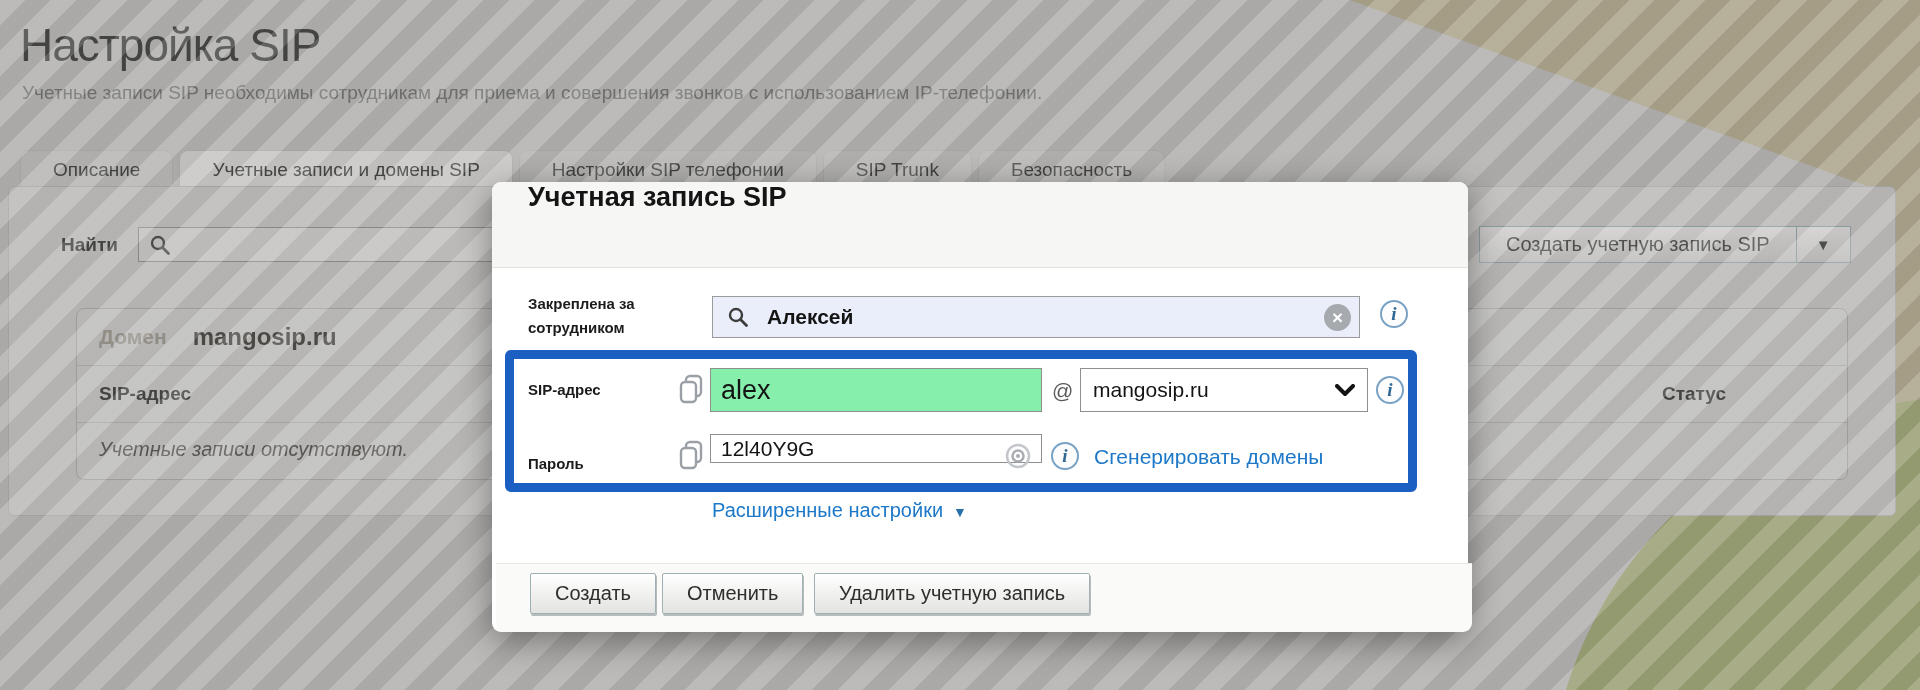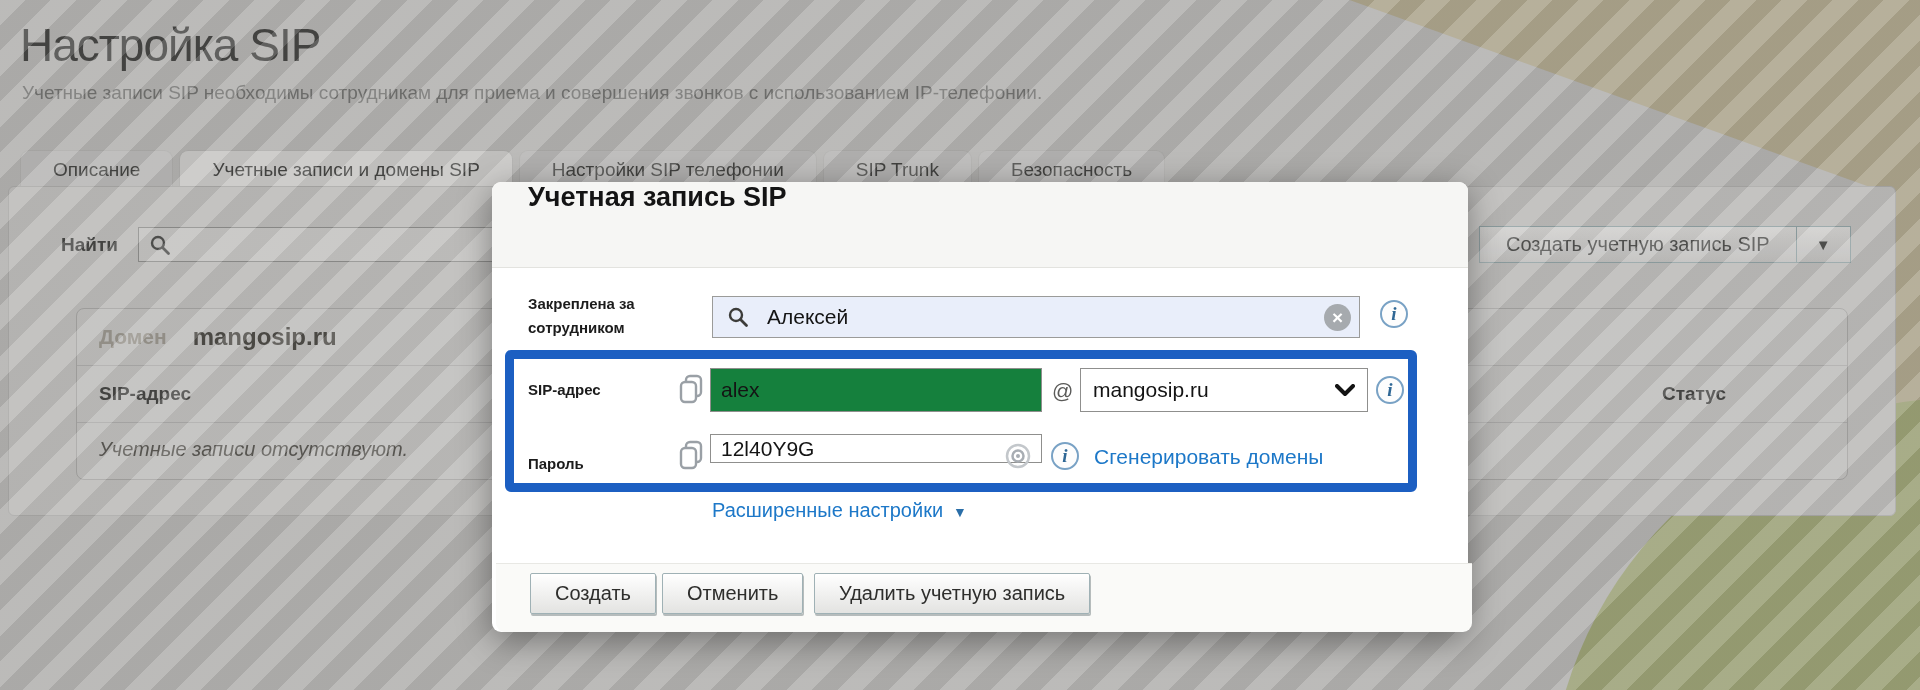--- a/index.html
+++ b/index.html
@@ -56,35 +56,35 @@
   .modal { position:absolute; left:492px; top:182px; width:976px; height:450px; z-index:10;
     background:#ffffff; border-radius:9px; box-shadow:0 8px 34px rgba(0,0,0,0.38); }
   .modal-header { height:86px; background:#f6f6f4; border-bottom:1px solid #e3e3df;
     border-radius:9px 9px 0 0; display:flex; align-items:flex-start; padding-left:36px; }
   .modal-title { font-size:27px; font-weight:bold; color:#141414; }
   .field-label { position:absolute; font-size:15px; font-weight:bold; color:#1c1c1c; line-height:24px; }
   .assigned-label { left:36px; top:110px; width:170px; }
   .assigned-box { position:absolute; left:220px; top:114px; width:648px; height:42px;
     background:#e9eefa; border:1px solid #9b9b99; display:flex; align-items:center; padding:0 8px 0 14px; }
   .assigned-box input { flex:1; border:none; outline:none; background:transparent;
-    font-size:21px; color:#141414; margin-left:18px; font-family:"Liberation Sans",sans-serif; }
+    font-size:21px; color:#141414; margin-left:18px; font-family:"Liberation Sans",sans-serif;font-weight:bold; }
   .clear-btn { width:27px; height:27px; border-radius:50%; background:#a6aaae; color:#ffffff;
     font-size:19px; font-weight:bold; line-height:27px; text-align:center; cursor:pointer; flex:0 0 auto; }
   .info-icon { position:absolute; width:28px; height:28px; border-radius:50%;
     border:2px solid #79a2c5; background:#fdfdfd; color:#2f6795; text-align:center;
     font-family:"Liberation Serif",serif; font-style:italic; font-weight:bold; font-size:19px; line-height:24px; cursor:pointer; }
   .blue-box { position:absolute; left:13px; top:168px; width:912px; height:142px;
     border:9px solid #1c5fc2; border-radius:6px; background:#ffffff; }
   .sip-label { left:36px; top:196px; }
   .pwd-label { left:36px; top:270px; }
   .copy-icon { position:absolute; width:27px; height:31px; cursor:pointer; }
   .copy-sip { left:186px; top:192px; }
   .copy-pwd { left:186px; top:258px; }
-  .text-input { position:absolute; height:44px; border:1px solid #8f8f8d; background:#15803d;
-    font-size:21px; color:#141414; padding:0 10px; outline:none; font-family:"Liberation Sans",sans-serif; }
+  .text-input { position:absolute; height:44px; border:1px solid #8f8f8d; background:#86efac;
+    font-size:27px; color:#141414; padding:0 10px; outline:none; font-family:"Liberation Sans",sans-serif; }
   .sip-input { left:218px; top:186px; width:332px; }
   .at-sign { position:absolute; left:560px; top:197px; font-size:21px; color:#5a5a58; }
   .domain-select { position:absolute; left:588px; top:186px; width:288px; height:44px;
     background:#ffffff; border:1px solid #8f8f8d; display:flex; align-items:center;
     padding:0 12px; font-size:21px; color:#141414; cursor:pointer; }
   .domain-select .chev { margin-left:auto; }
   .info-sip { left:884px; top:194px; }
   .pwd-wrap { position:absolute; left:218px; top:252px; width:332px; height:29px; }
   .pwd-wrap input { width:100%; height:100%; border:1px solid #8f8f8d; background:#fff;
     font-size:21px; color:#141414; padding:0 44px 0 10px; outline:none; font-family:"Liberation Sans",sans-serif; }

